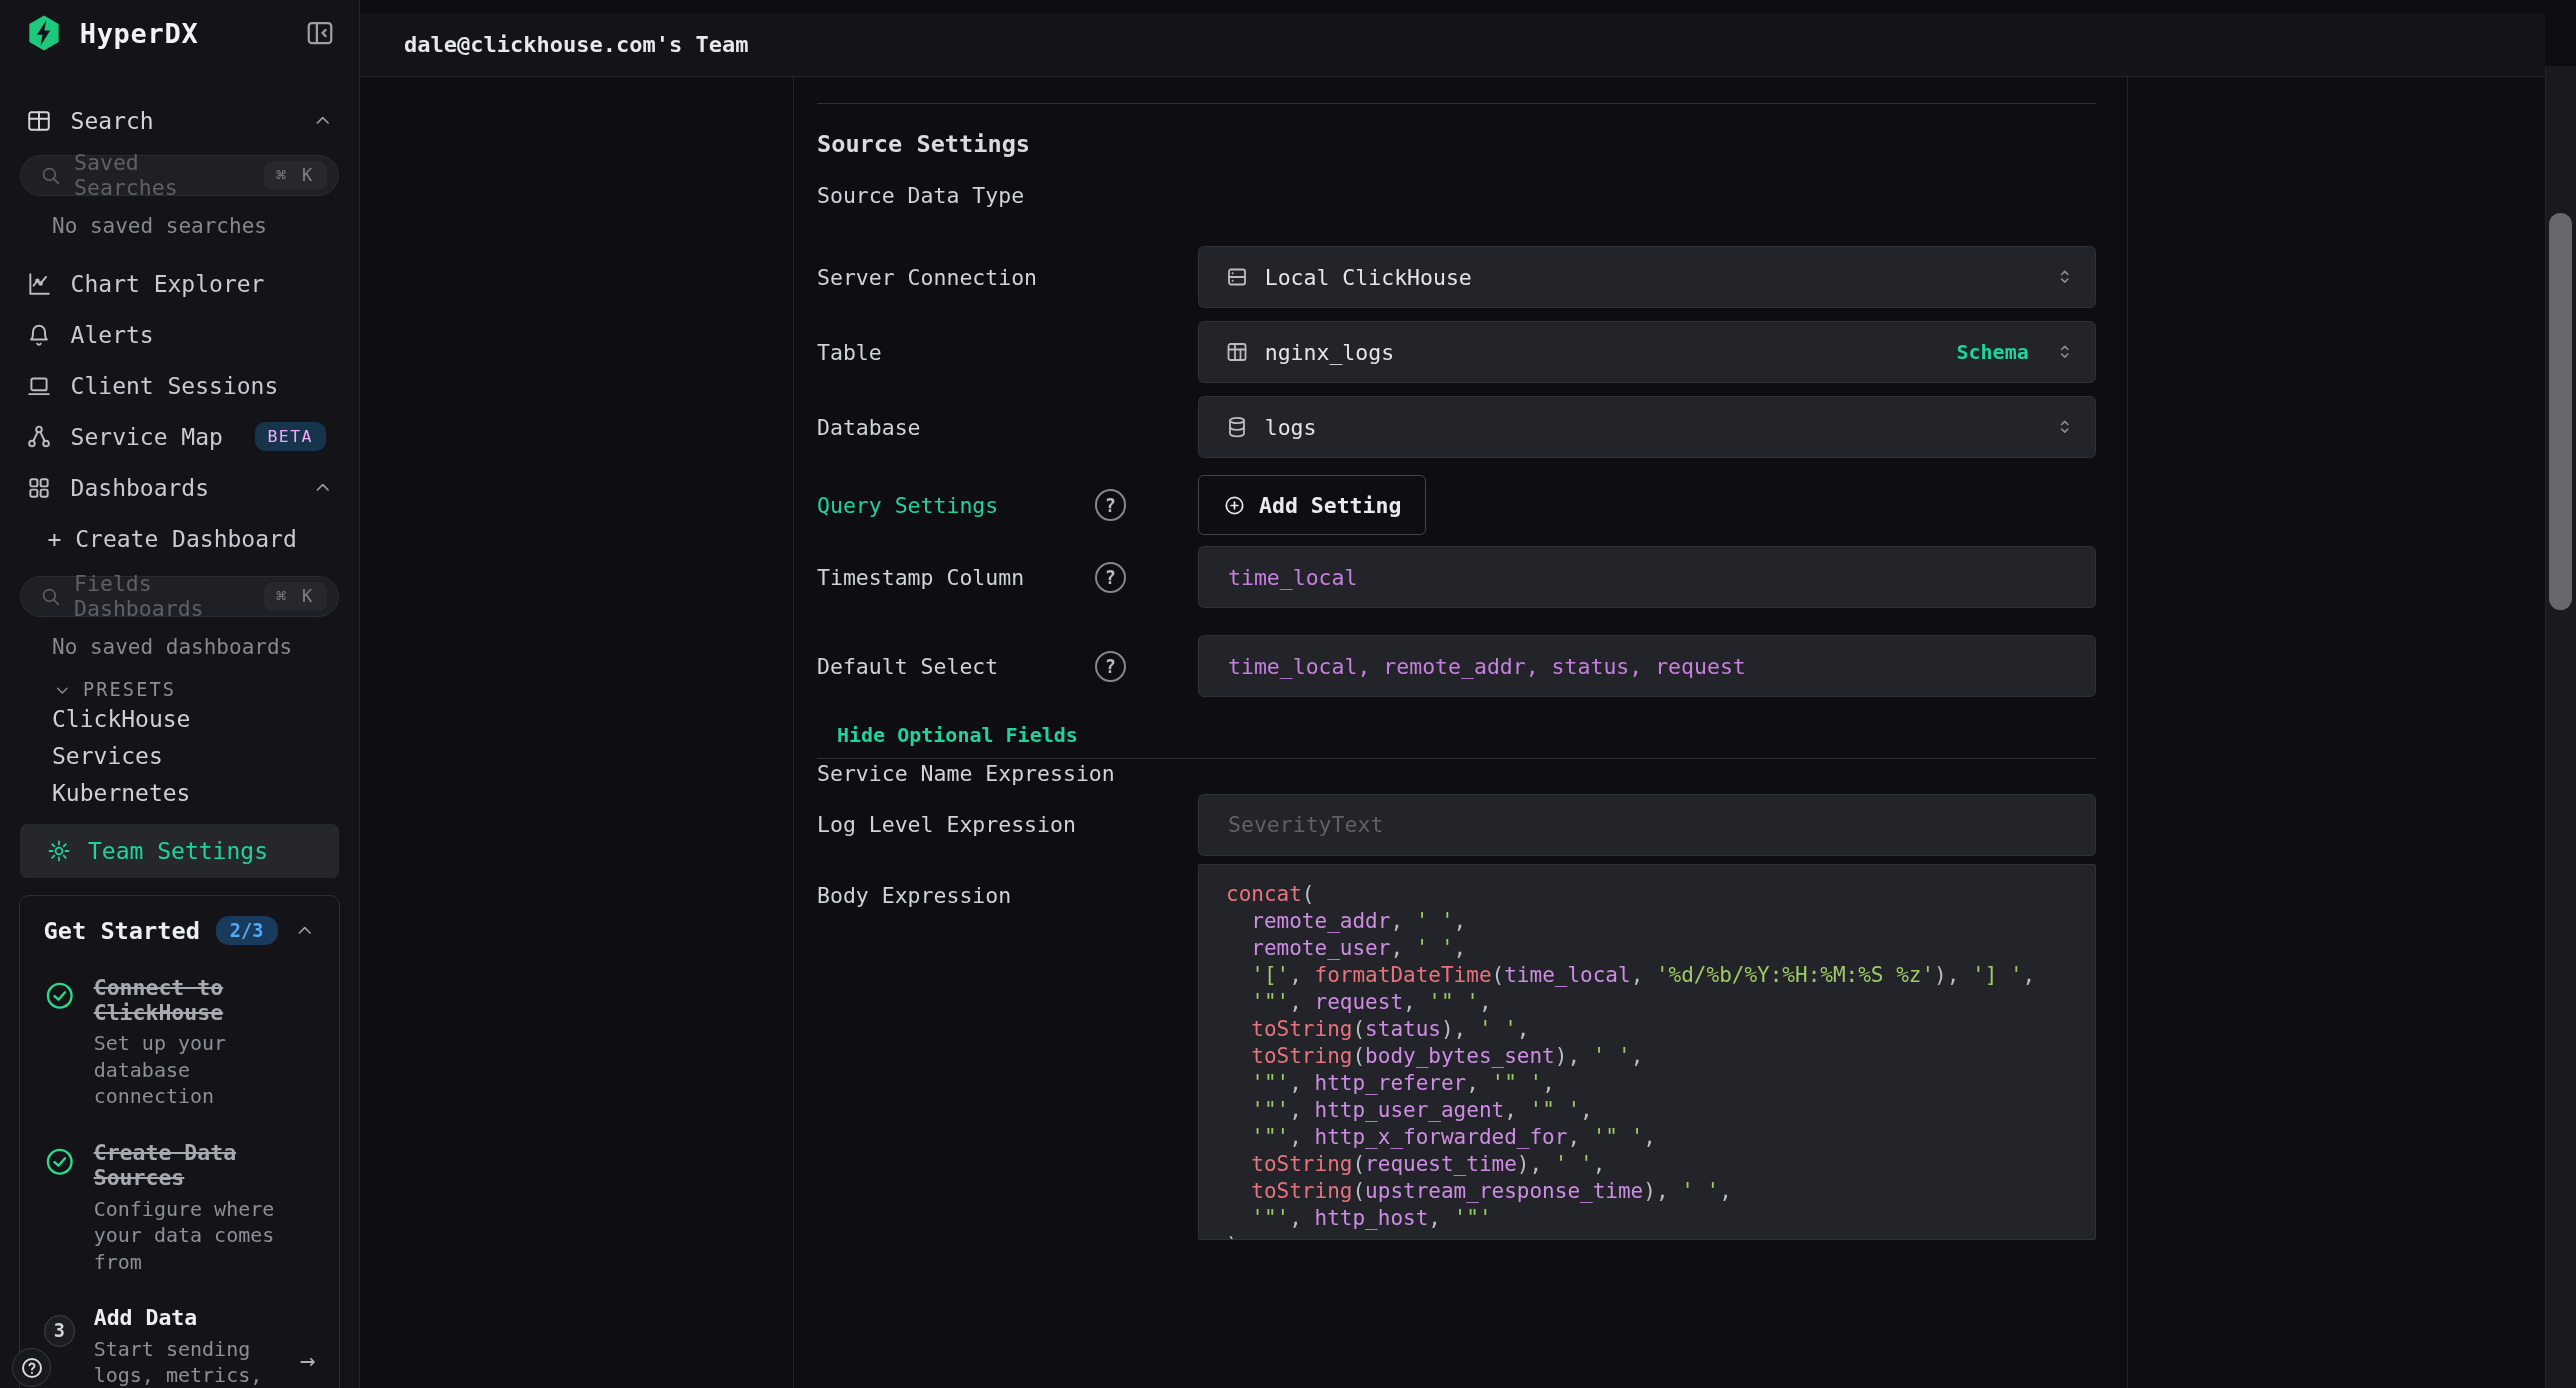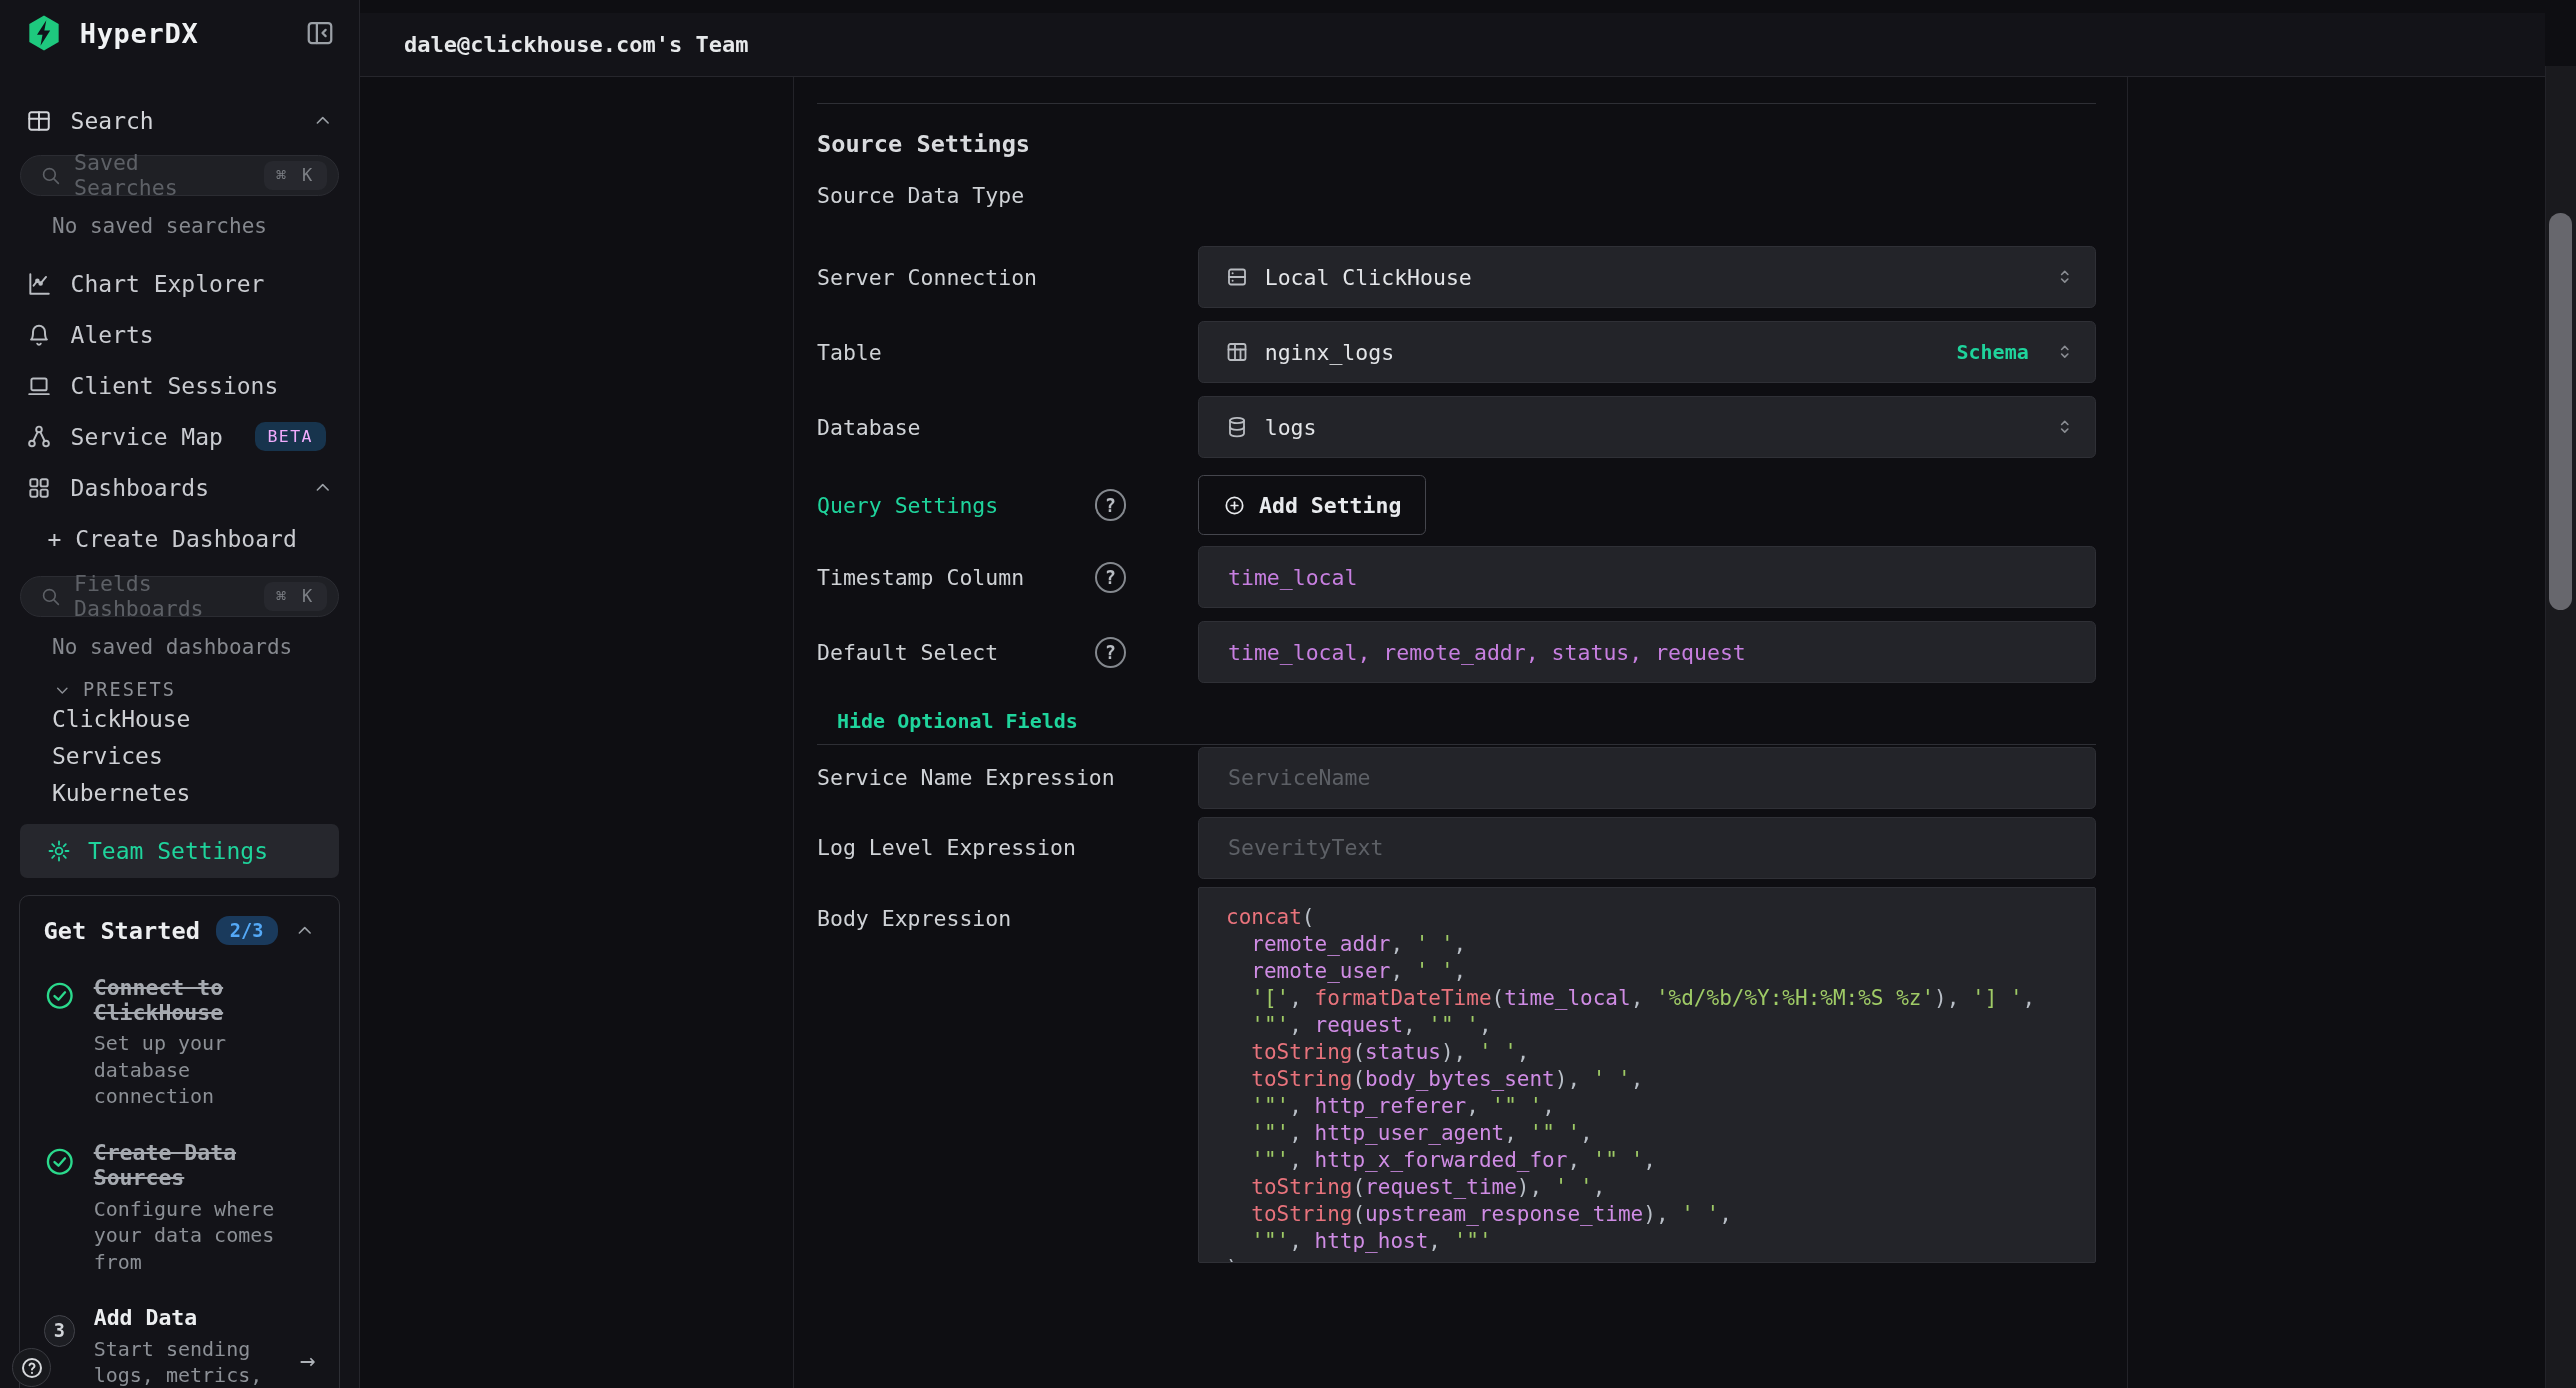--- a/index.html
+++ b/index.html
@@ -109,21 +109,21 @@
   .frow.top-align .lab-col{padding-top:18.6px;}
 
   
   .scroll-track{position:absolute;right:0;top:0;width:31.5px;height:1388px;background:#1a1a1e;
     border-left:0.7px solid #232329;z-index:8;}
   .scroll-thumb{position:absolute;left:3.6px;top:147px;width:23px;height:397px;border-radius:11.4px;background:#67676d;cursor:grab;}
 
   
   .mt-name{margin-top:46px;} .mt-radio{margin-top:15.7px;} .mt-server{margin-top:31.5px;}
   .mt-18{margin-top:13px;} .mt-table{margin-top:13px;} .mt-qs{margin-top:17px;height:60px;}
-  .mt-ts{margin-top:11.4px;} .mt-ds{margin-top:13px;text-align:right;} .mt-hr2{margin-top:12px;}
+  .mt-ts{margin-top:11.4px;} .mt-ds{margin-top:27px;text-align:right;} .mt-hr2{margin-top:12px;}
   .mt-sne{margin-top:1.4px;} .mt-lle{margin-top:7.9px;} .mt-body{margin-top:8.6px;}
 </style>
 </head>
 <body>
 
 <aside class="sidebar">
   <div class="logo-row">
     <span>
       <svg width="40" height="40" viewBox="0 0 24 24">
           <path d="M12 1.5l8.8 5.1v10.8L12 22.5l-8.8-5.1V6.6z" fill="#1ec97e"></path>
@@ -455,25 +455,20 @@
           </div>
         </div>
     </div>
 
     <div class="hide-link">Hide Optional Fields</div>
     <div class="hr mt-hr2"></div>
 
     <div class="frow mt-sne">
       <div class="lab-col">
           <span class="flabel">Service Name Expression</span>
-        </div>
-      <div class="ctl">
-          <div class="tinput">
-            <span class="placeholder">ServiceName</span>
-          </div>
         </div>
     </div>
 
     <div class="frow mt-lle">
       <div class="lab-col">
           <span class="flabel">Log Level Expression</span>
         </div>
       <div class="ctl">
           <div class="tinput">
             <span class="placeholder">SeverityText</span>

